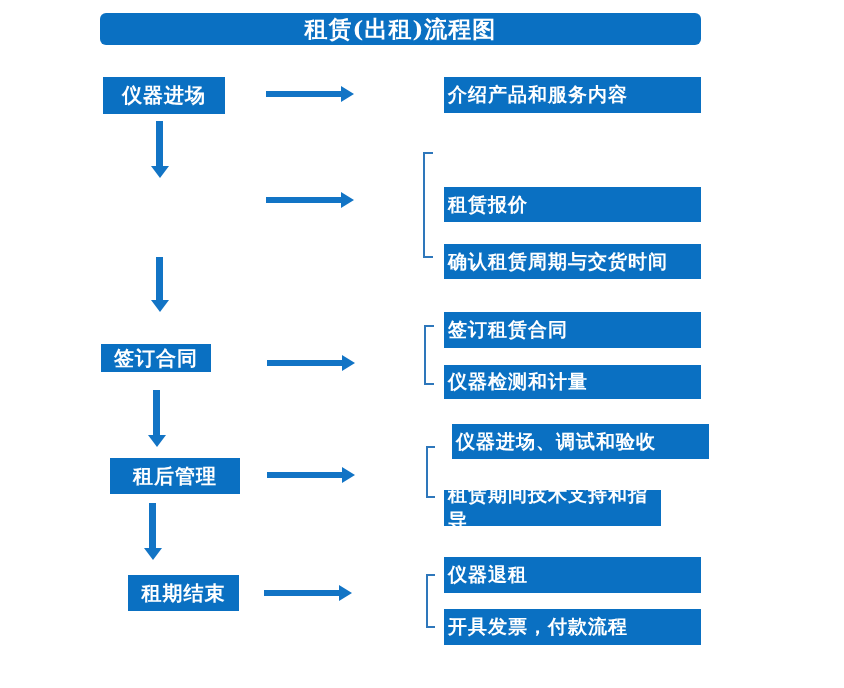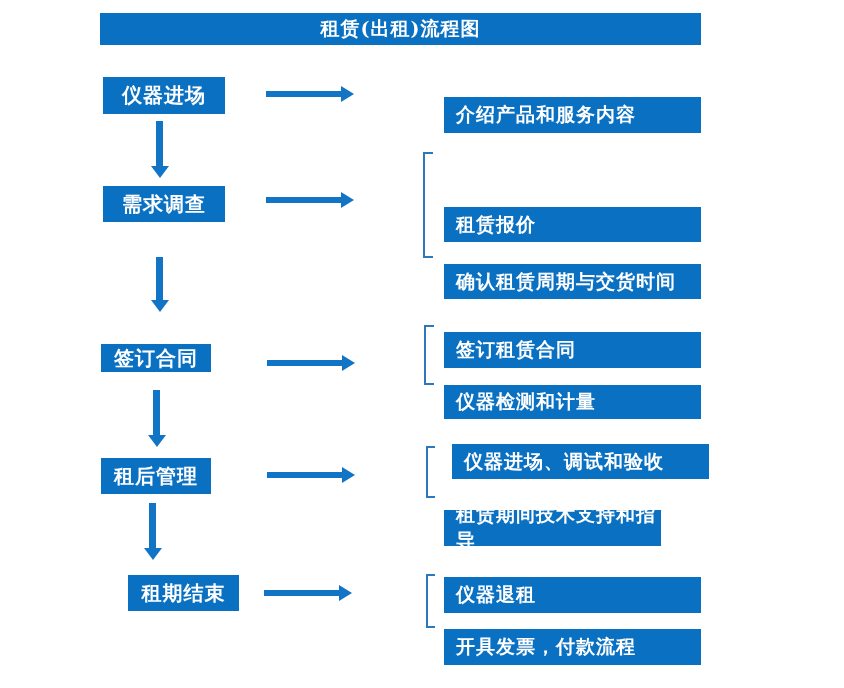--- a/index.html
+++ b/index.html
@@ -22,34 +22,34 @@
   .bluebox {
     position: absolute;
     background: var(--box);
     color: var(--text);
     font-weight: bold;
     display: flex;
     align-items: center;
   }
   .title-bar {
     justify-content: center;
-    font-size: 19px;
+    font-size: 23px;
     letter-spacing: 1px;
+    border-radius: 6px;
   }
   .stage {
     justify-content: center;
     font-size: 20px;
     letter-spacing: 1px;
   }
   .detail {
     justify-content: flex-start;
-    padding-left: 12px;
+    padding-left: 4px;
     font-size: 19px;
     letter-spacing: 1px;
-    margin-top: 20px;
   }
   
   .harrow { position: absolute; height: 16px; }
   .harrow .shaft {
     position: absolute; left: 0; top: 5px; height: 6px;
     width: calc(100% - 13px); background: var(--arrow);
   }
   .harrow .head {
     position: absolute; right: 0; top: 0; width: 0; height: 0;
     border-top: 8px solid transparent;
@@ -77,23 +77,22 @@
   }
 </style>
 </head>
 <body>
 
 <div class="canvas">
 
   <div class="bluebox title-bar" style="left:100px; top:13px; width:601px; height:32px;">租赁(出租)流程图</div>
 
   <div class="bluebox stage" style="left:103px; top:77px; width:122px; height:37px;">仪器进场</div>
-  <div class="bluebox stage" style="left:103px; top:186px; width:122px; height:36px;">需求调查</div>
   <div class="bluebox stage" style="left:101px; top:344px; width:110px; height:28px;">签订合同</div>
-  <div class="bluebox stage" style="left:101px; top:458px; width:110px; height:36px;font-family:Liberation Mono, monospace;">租后管理</div>
+  <div class="bluebox stage" style="left:110px; top:458px; width:130px; height:36px;font-family:Liberation Mono, monospace;">租后管理</div>
   <div class="bluebox stage" style="left:100px; top:575px; width:111px; height:36px;margin-left:28px;">租期结束</div>
 
   <div class="bluebox detail" style="left:444px; top:77px; width:257px; height:36px;">介绍产品和服务内容</div>
 
   <div class="bluebox detail" style="left:444px; top:187px; width:257px; height:35px;">租赁报价</div>
   <div class="bluebox detail" style="left:444px; top:244px; width:257px; height:35px;">确认租赁周期与交货时间</div>
 
   <div class="bluebox detail" style="left:444px; top:312px; width:257px; height:36px;">签订租赁合同</div>
   <div class="bluebox detail" style="left:444px; top:365px; width:257px; height:34px;">仪器检测和计量</div>
 

